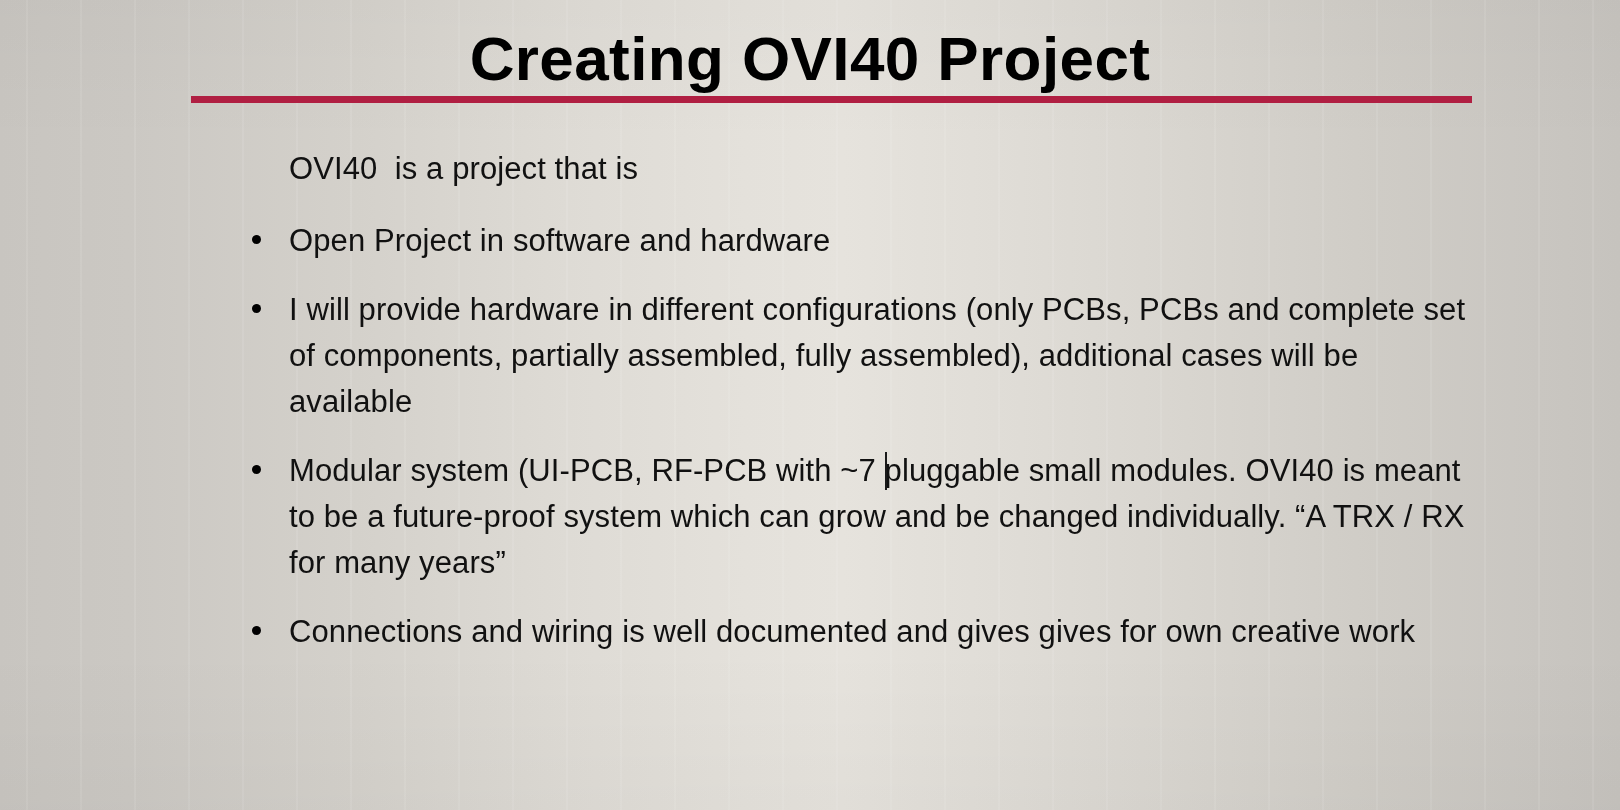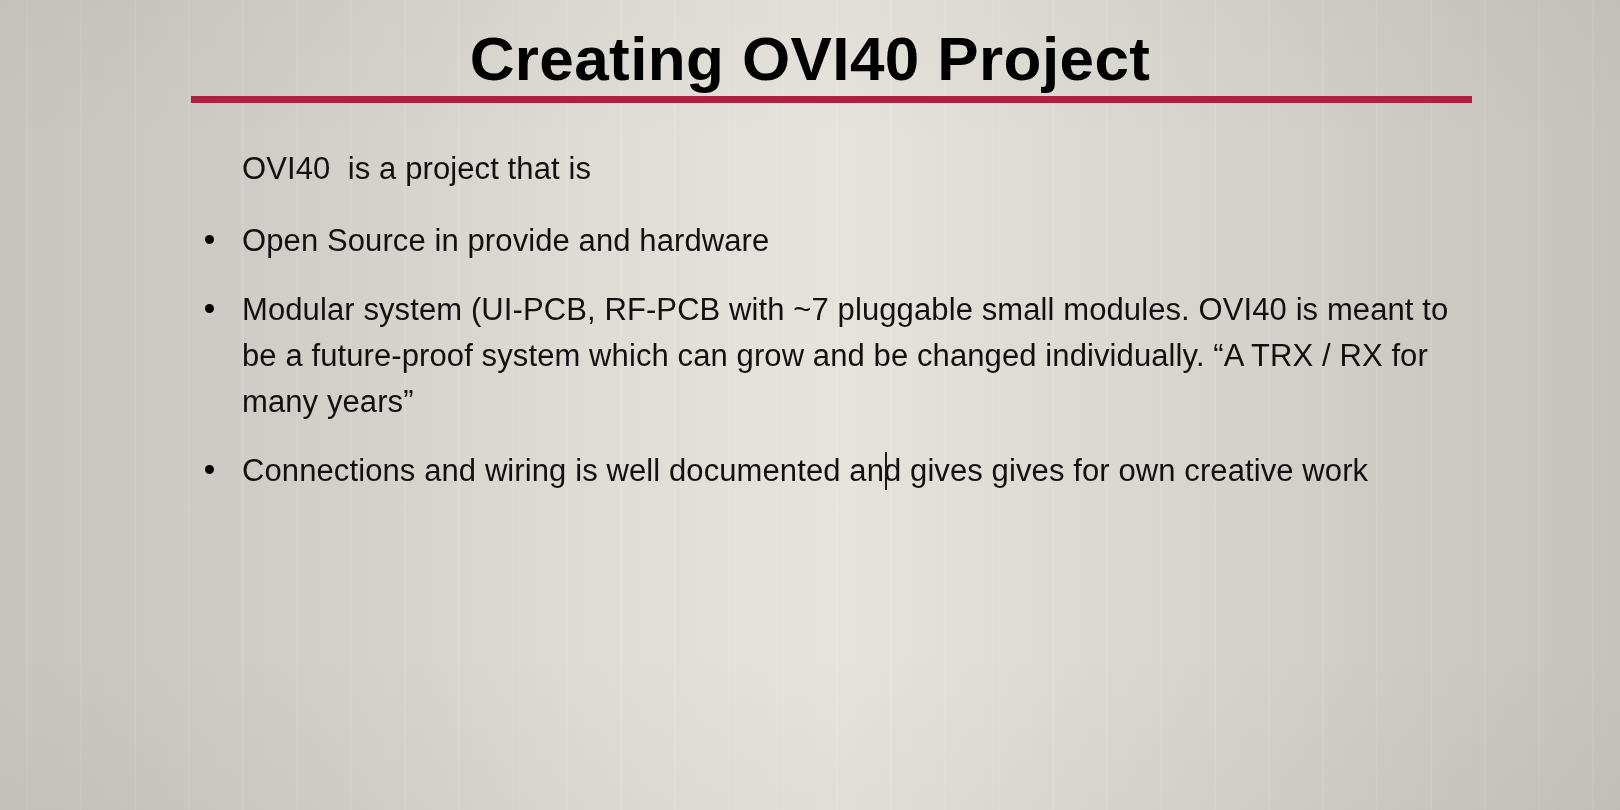--- a/index.html
+++ b/index.html
@@ -107,20 +107,21 @@
     position: relative;
     color: #111111;
     font-family: "Liberation Sans", sans-serif;
     font-size: 31px;
     font-weight: 400;
     line-height: 46px;
     letter-spacing: 0.1px;
     padding-left: 242px;
     padding-right: 150px;
     margin-bottom: 23px;
+    margin-left: 47px;
   }
 
   .para.intro {
     margin-bottom: 26px;
   }
 
   .bullet-dot {
     position: absolute;
     left: 205px;
     top: 17px;
@@ -158,23 +159,27 @@
   <div id="title-rule"></div>
 
   <div class="layer" id="body-block">
 
     <div class="para intro">
       <span class="para-text">OVI40  is a project that is</span>
     </div>
 
     <div class="para">
       <span class="bullet-dot"></span>
-      <span class="para-text">Open Source in provide and hardware</span>
+      <span class="para-text">Open Project in software and hardware</span>
     </div>
 
+    <div class="para">
+      <span class="bullet-dot"></span>
+      <span class="para-text">I will provide hardware in different configurations (only PCBs, PCBs and complete set of components, partially assembled, fully assembled), additional cases will be available</span>
+    </div>
 
     <div class="para">
       <span class="bullet-dot"></span>
       <span class="para-text">Modular system (UI-PCB, RF-PCB with ~7 pluggable small modules. OVI40 is meant to be a future-proof system which can grow and be changed individually. “A TRX / RX for many years”</span>
     </div>
 
     <div class="para">
       <span class="bullet-dot"></span>
       <span class="para-text">Connections and wiring is well documented and gives gives for own creative work</span>
     </div>

